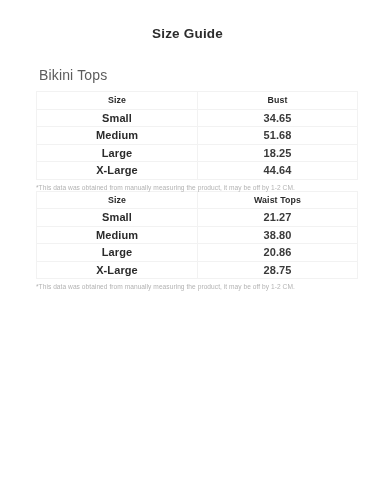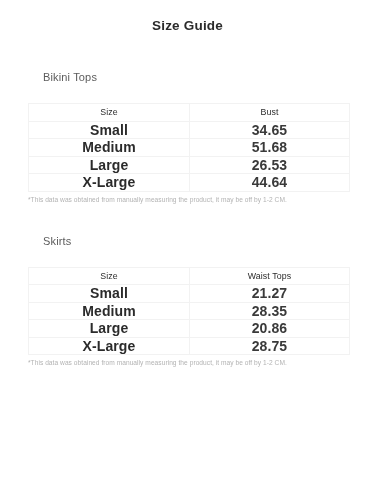--- a/index.html
+++ b/index.html
@@ -12,42 +12,42 @@
     background: #ffffff;
     font-family: "Liberation Sans", sans-serif;
     -webkit-font-smoothing: antialiased;
     overflow: hidden;
   }
   .page {
     width: 375px;
     height: 500px;
     position: relative;
     box-sizing: border-box;
-    padding: 0;
+    padding: 8px;
   }
   .page-title {
     text-align: center;
     font-size: 13.5px;
     font-weight: bold;
     color: #2b2b2b;
     letter-spacing: 0.2px;
     margin: 0;
     padding-top: 18px;
     padding-bottom: 0;
   }
   .section {
     padding-left: 28px;
     padding-right: 26px;
   }
   .section-label {
-    font-size: 11px;
+    font-size: 14px;
     color: #5c5c5c;
     font-weight: normal;
     letter-spacing: 0.15px;
-    margin: 15px;
+    margin: 3px;
     padding-top: 17px;
     padding-bottom: 5px;
   }
   .section.first .section-label {
     padding-top: 23px;
   }
   .size-table {
     width: 321px;
     border-collapse: collapse;
     table-layout: fixed;
@@ -55,26 +55,26 @@
   }
   .size-table col.c-size { width: 161px; }
   .size-table col.c-val  { width: 160px; }
   .size-table th,
   .size-table td {
     border: 1px solid #f2f2f2;
     text-align: center;
     vertical-align: middle;
     height: 16.5px;
     padding: 0 2px;
-    font-size: 14px;
+    font-size: 11px;
     color: #2b2b2b;
     letter-spacing: 0.1px;
   }
   .size-table th {
-    font-weight: normal;
+    font-weight: bold;
     font-size: 8.8px;
     margin-top: 32px;
   }
   .size-table td.size-cell {
     font-weight: bold;
   }
   .size-table td.value-cell {
     font-weight: bold;
     color: #3a3a3a;
   }
@@ -112,54 +112,53 @@
         <tr>
           <td class="size-cell">Small</td>
           <td class="value-cell">34.65</td>
         </tr>
         <tr>
           <td class="size-cell">Medium</td>
           <td class="value-cell">51.68</td>
         </tr>
         <tr>
           <td class="size-cell">Large</td>
-          <td class="value-cell">26.53</td>
+          <td class="value-cell">18.25</td>
         </tr>
         <tr>
           <td class="size-cell">X-Large</td>
           <td class="value-cell">44.64</td>
         </tr>
       </tbody>
     </table>
 
     <div class="table-note">*This data was obtained from manually measuring the product, it may be off by 1-2 CM.</div>
   </div>
 
   <div class="section">
-    <div class="section-label">Skirts</div>
 
     <table class="size-table">
       <colgroup>
         <col class="c-size">
         <col class="c-val">
       </colgroup>
       <thead>
         <tr>
           <th>Size</th>
           <th>Waist Tops</th>
         </tr>
       </thead>
       <tbody>
         <tr>
           <td class="size-cell">Small</td>
           <td class="value-cell">21.27</td>
         </tr>
         <tr>
           <td class="size-cell">Medium</td>
-          <td class="value-cell">28.35</td>
+          <td class="value-cell">38.80</td>
         </tr>
         <tr>
           <td class="size-cell">Large</td>
           <td class="value-cell">20.86</td>
         </tr>
         <tr>
           <td class="size-cell">X-Large</td>
           <td class="value-cell">28.75</td>
         </tr>
       </tbody>

